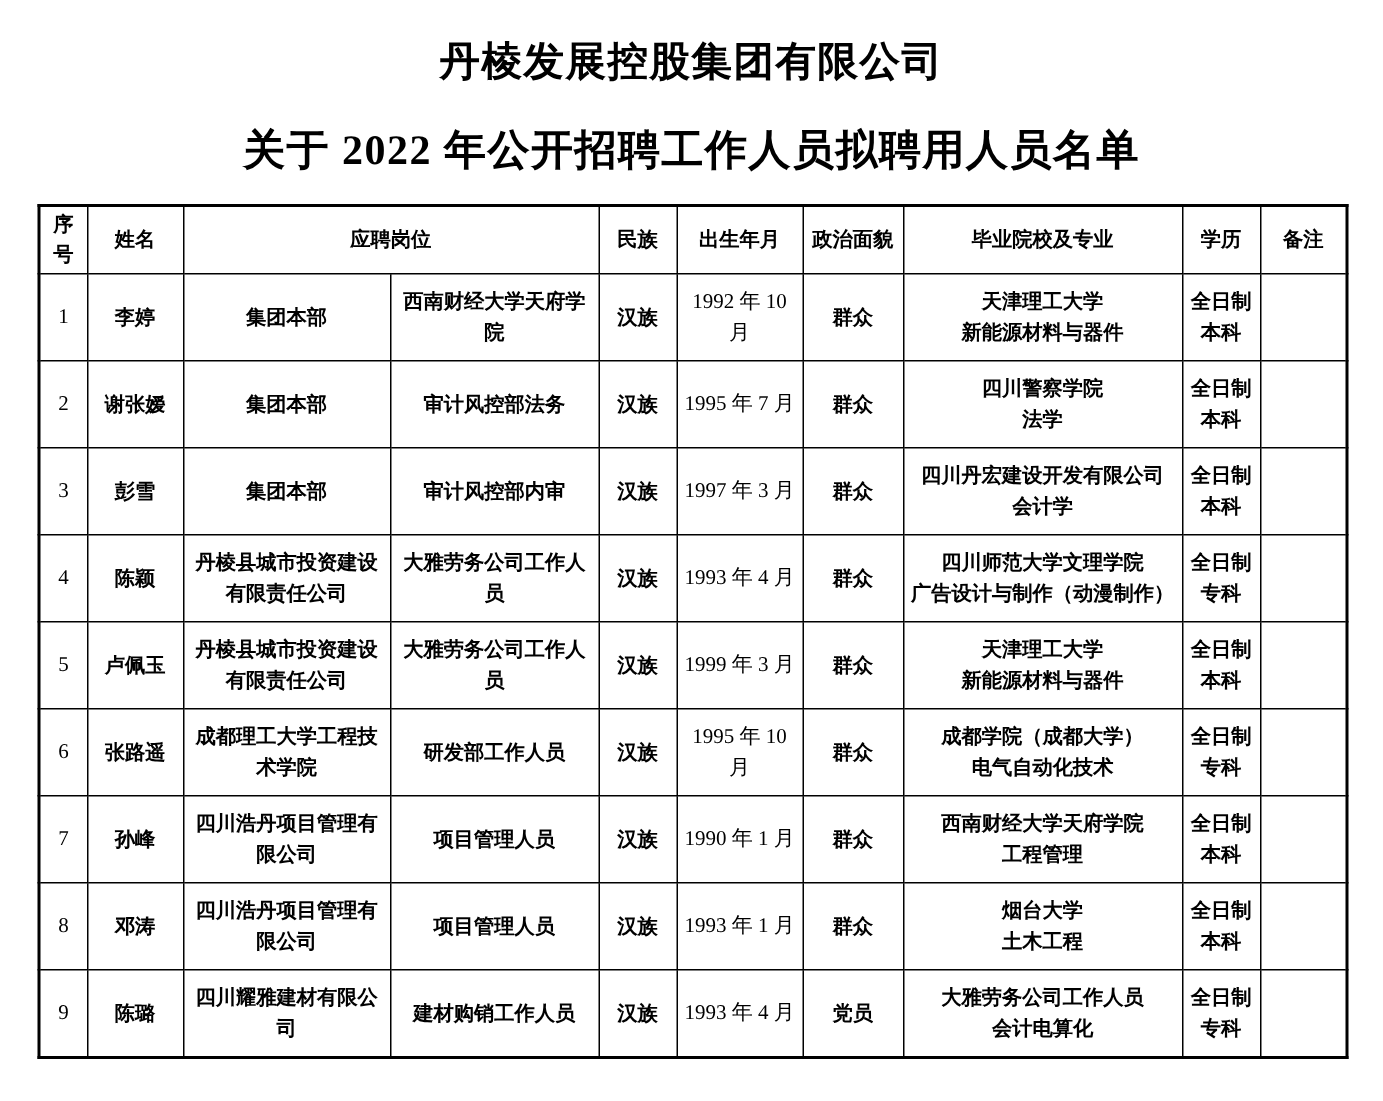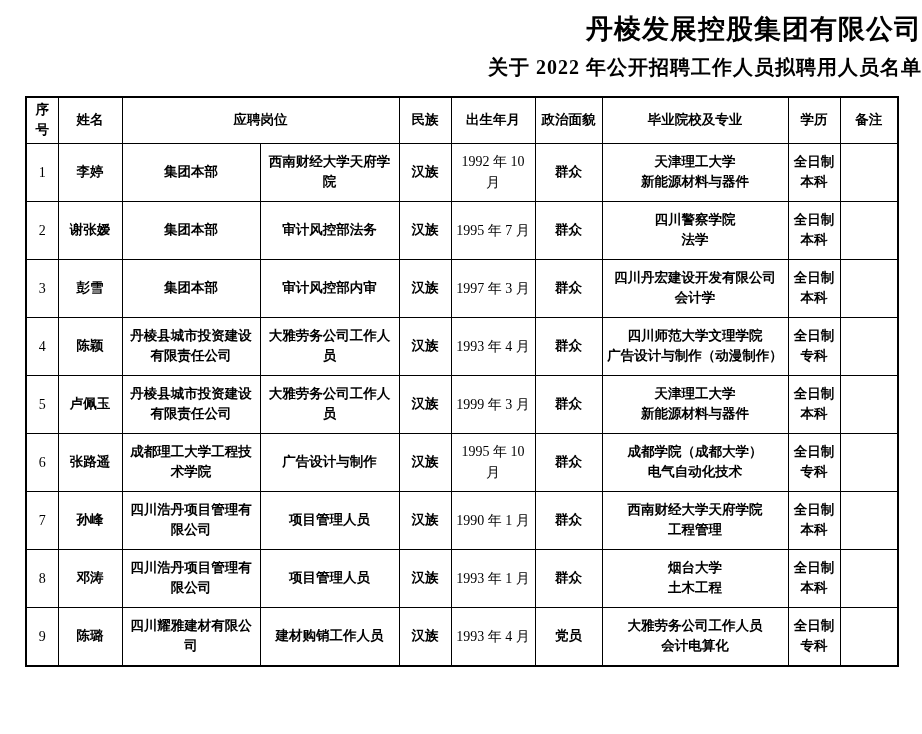--- a/index.html
+++ b/index.html
@@ -9,34 +9,34 @@
   }
   body {
     width: 922px;
     height: 734px;
     font-family: "Liberation Serif", "DejaVu Serif", serif;
     color: #000000;
     position: relative;
     overflow: hidden;
   }
   .title-block {
-    text-align: right;
-    padding-top: 10px;
+    text-align: center;
+    padding-top: 22px;
     line-height: 1.45;
   }
   .title-line1 {
     font-size: 27px;
     font-weight: bold;
     letter-spacing: 1px;
   }
   .title-line2 {
-    font-size: 20px;
+    font-size: 28px;
     font-weight: bold;
     letter-spacing: 1px;
-    margin-top: 4px;
+    margin-top: 20px;
   }
   table.roster {
     border-collapse: collapse;
     table-layout: fixed;
     width: 872px;
     margin: 14px 0 0 25px;
     border: 2px solid #000000;
   }
   table.roster th,
   table.roster td {
@@ -168,21 +168,21 @@
       <td class="c-school pre-line">天津理工大学
 新能源材料与器件</td>
       <td class="c-edu pre-line">全日制
 本科</td>
       <td class="c-remark"></td>
     </tr>
     <tr>
       <td class="c-seq">6</td>
       <td class="c-name">张路遥</td>
       <td class="c-unit">成都理工大学工程技术学院</td>
-      <td class="c-post">广告设计与制作</td>
+      <td class="c-post">研发部工作人员</td>
       <td class="c-eth">汉族</td>
       <td class="c-birth">1995 年 10 月</td>
       <td class="c-pol">群众</td>
       <td class="c-school pre-line">成都学院（成都大学）
 电气自动化技术</td>
       <td class="c-edu pre-line">全日制
 专科</td>
       <td class="c-remark"></td>
     </tr>
     <tr>

